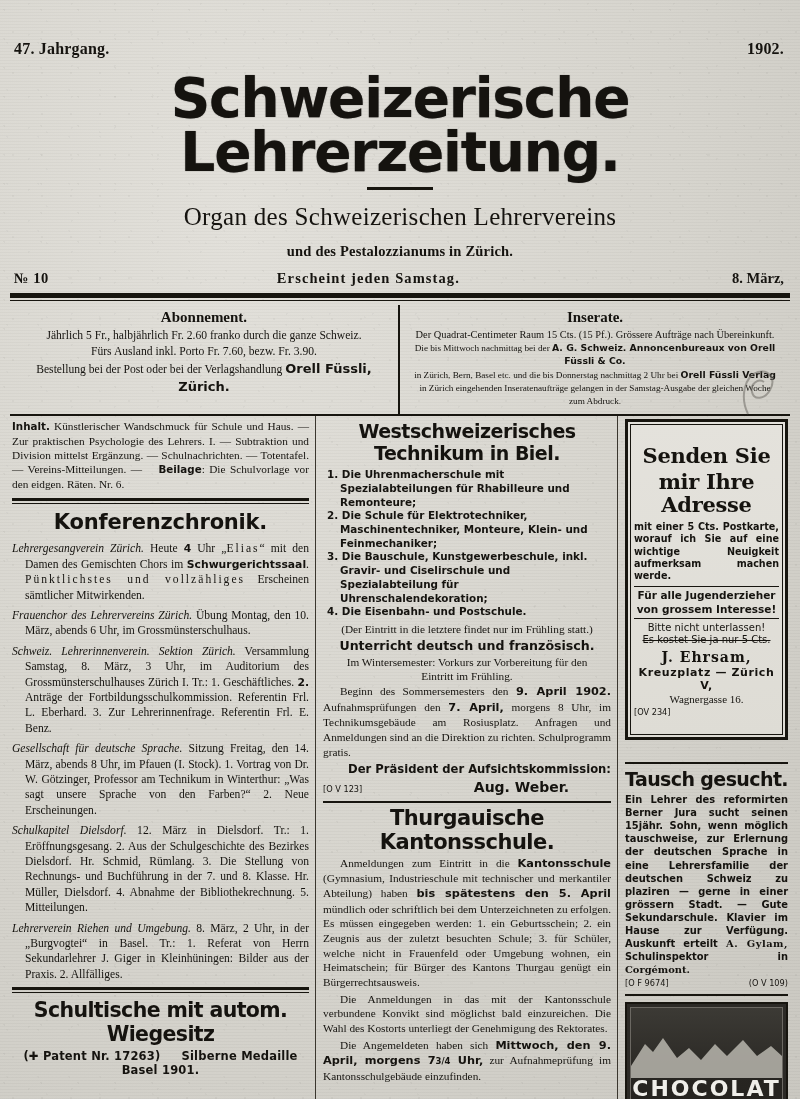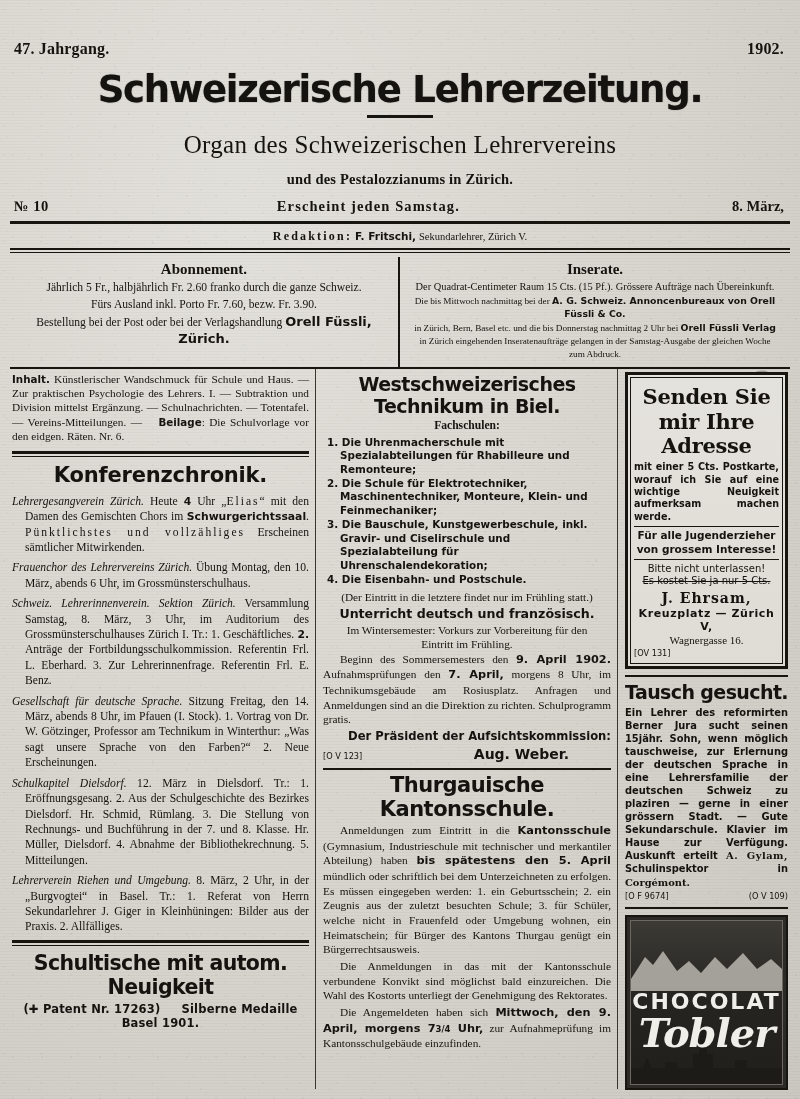--- a/index.html
+++ b/index.html
@@ -26,21 +26,21 @@
       radial-gradient(circle at 88% 57%, rgba(0,0,0,.07) 0 1px, transparent 1px),
       radial-gradient(circle at 24% 91%, rgba(0,0,0,.07) 0 1px, transparent 1px);
     background-size:37px 29px,43px 31px,29px 41px,53px 37px,31px 47px;}
 
   
   .head-line{display:flex;justify-content:space-between;align-items:baseline;
     padding:40px 16px 0 14px;font-weight:bold;font-size:16px;
     font-family:"Liberation Serif",serif;letter-spacing:.2px;}
   .title{
     text-align:center;font-family:"DejaVu Sans",sans-serif;
-    font-weight:bold;font-size:37px;line-height:.98;
+    font-weight:bold;font-size:55px;line-height:.98;
     letter-spacing:-1.2px;margin-top:14px;
     text-shadow:0 0 1px rgba(0,0,0,.55);
   }
   .title-rule{width:66px;height:3px;background:#17150f;margin:7px auto 0;}
   .subtitle1{text-align:center;font-size:25px;margin-top:13px;letter-spacing:.3px;}
   .subtitle2{text-align:center;font-size:14.5px;font-weight:bold;margin-top:12px;letter-spacing:.2px;}
   .issue-row{display:flex;justify-content:space-between;align-items:baseline;
     padding:10px 16px 0 14px;font-weight:bold;font-size:14.5px;}
   .issue-row .mid{font-size:14.5px;letter-spacing:1.1px;position:relative;left:-22px;}
   .issue-no{letter-spacing:.5px;}
@@ -111,21 +111,21 @@
   .c2b{font-family:"DejaVu Sans",sans-serif;font-weight:bold;}
   .c2bold-c{text-align:center;font-family:"DejaVu Sans",sans-serif;font-weight:bold;
     font-size:12.6px;margin:3px 0;}
   .sgn{font-family:"DejaVu Sans",sans-serif;font-weight:bold;font-size:14px;text-align:center;margin:1px 0;}
   .sgnline{font-family:"DejaVu Sans",sans-serif;font-weight:bold;font-size:11.6px;text-align:right;margin:2px 0;}
   .reftiny{font-size:8.2px;font-family:"DejaVu Sans",sans-serif;}
   .c2date{font-size:11.6px;margin:3px 0 0;}
   .hrule2{height:2px;background:#17150f;margin:5px 0 3px;}
 
   
-  .ad-frame{border:3px solid #17150f;padding:8px 6px;margin:0 0 6px;position:relative;
+  .ad-frame{border:3px solid #17150f;padding:20px 6px;margin:0 0 22px;position:relative;
     background:linear-gradient(#e4e2dc,#dedcd5);}
   .ad-frame:before{content:"";position:absolute;inset:2px;border:1px solid #17150f;pointer-events:none;}
   .ehr-t{font-family:"DejaVu Serif",serif;font-weight:bold;font-size:21px;text-align:center;
     line-height:1.12;margin:2px 0 1px;letter-spacing:-.3px;}
   .ehr-p{font-family:"DejaVu Sans",sans-serif;font-weight:bold;font-size:9.6px;
     line-height:1.3;text-align:justify;margin:4px 0 2px;}
   .ehr-hl{font-family:"DejaVu Sans",sans-serif;font-weight:bold;font-size:10.5px;
     text-align:center;line-height:1.3;border-top:1px solid #17150f;border-bottom:1px solid #17150f;
     padding:2px 0;margin:3px 0;}
   .ehr-s{font-size:10px;text-align:center;margin:3px 0 0;font-family:"DejaVu Sans",sans-serif;}
@@ -183,25 +183,20 @@
   <div class="subtitle2">und des Pestalozzianums in Zürich.</div>
 
   <div class="issue-row">
     <span class="issue-no">№ 10</span>
     <span class="mid">Erscheint jeden Samstag.</span>
     <span>8. März,</span>
   </div>
 
   <div class="rule-thick"></div>
 
-  <div class="redaktion">
-    <b>Redaktion:</b>
-    <span class="rn">F. Fritschi,</span>
-    <span class="rs">Sekundarlehrer, Zürich V.</span>
-  </div>
 
   <div class="dblrule">
     <div class="a"></div>
       <div class="b"></div>
   </div>
 
   <div class="aboblock">
     <div class="abo">
       <div class="bhead">Abonnement.</div>
       <p>Jährlich 5 Fr., halbjährlich Fr. 2.60 franko durch die ganze Schweiz.</p>
@@ -253,34 +248,33 @@
       </div>
 
       <div class="entry">
         <span class="nm first">Lehrerverein Riehen und Umgebung.</span><span> 8. März, 2 Uhr, in der „Burgvogtei“ in Basel. Tr.: 1. Referat von Herrn Sekundarlehrer J. Giger in Kleinhüningen: Bilder aus der Praxis. 2. Allfälliges.</span>
       </div>
 
       <div class="adrule"></div>
       <div class="adrule2"></div>
 
       <div>
-        <div class="ad-h1">Schultische mit autom. Neuigkeit</div>
+        <div class="ad-h1">Schultische mit autom. Wiegesitz</div>
         <div class="ad-l2">
           <span>(✚ Patent Nr. 17263)</span>
           &nbsp;&nbsp;&nbsp;
           <span>Silberne Medaille Basel 1901.</span>
         </div>
 
       </div>
     </div>
 
     <div class="c2">
       <div>
         <div class="c2h">Westschweizerisches Technikum in Biel.</div>
-        <div class="c2sub">Fachschulen:</div>
         <ul class="olist">
           <li>1. Die Uhrenmacherschule mit Spezialabteilungen für Rhabilleure und Remonteure;</li>
           <li>2. Die Schule für Elektrotechniker, Maschinentechniker, Monteure, Klein- und Feinmechaniker;</li>
           <li>3. Die Bauschule, Kunstgewerbeschule, inkl. Gravir- und Ciselirschule und Spezialabteilung für Uhrenschalendekoration;</li>
           <li>4. Die Eisenbahn- und Postschule.</li>
         </ul>
         <div class="c2c">(Der Eintritt in die letztere findet nur im Frühling statt.)</div>
         <div class="c2bold-c">Unterricht deutsch und französisch.</div>
         <div class="c2c">Im Wintersemester: Vorkurs zur Vorbereitung für den</div>
         <div class="c2c">Eintritt im Frühling.</div>
@@ -312,21 +306,21 @@
         <div class="ehr-p">mit einer 5 Cts. Postkarte, worauf ich Sie auf eine wichtige Neuigkeit aufmerksam machen werde.</div>
         <div class="ehr-hl">
           <div>Für alle Jugenderzieher</div>
           <div>von grossem Interesse!</div>
         </div>
         <div class="ehr-s">Bitte nicht unterlassen!</div>
         <div class="ehr-strike">Es kostet Sie ja nur 5 Cts.</div>
         <div class="ehr-n">J. Ehrsam,</div>
         <div class="ehr-a">Kreuzplatz — Zürich V,</div>
         <div class="ehr-a2">Wagnergasse 16.</div>
-        <div class="ehr-ref">[OV 131]</div>
+        <div class="ehr-ref">[OV 234]</div>
       </div>
 
       <div class="tg-rule"></div>
 
       <div>
         <div class="tg-t">Tausch gesucht.</div>
         <div class="tg-p"><span>Ein Lehrer des reformirten Berner Jura sucht seinen 15jähr. Sohn, wenn möglich tauschweise, zur Erlernung der deutschen Sprache in eine Lehrersfamilie der deutschen Schweiz zu plaziren — gerne in einer grössern Stadt. — Gute Sekundarschule. Klavier im Hause zur Verfügung. Auskunft erteilt </span><span class="ser" style="letter-spacing:.5px;">A. Gylam,</span><span> Schulinspektor in </span><span class="ser">Corgémont.</span></div>
         <div class="tg-refs">
           <span>[O F 9674]</span>
           <span>(O V 109)</span>

